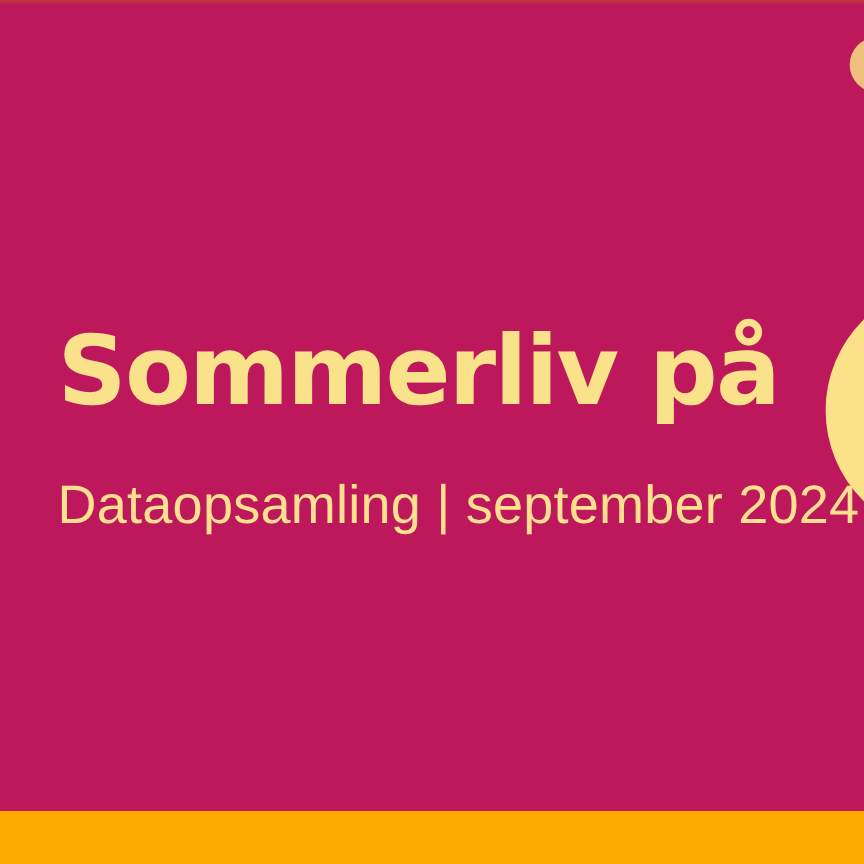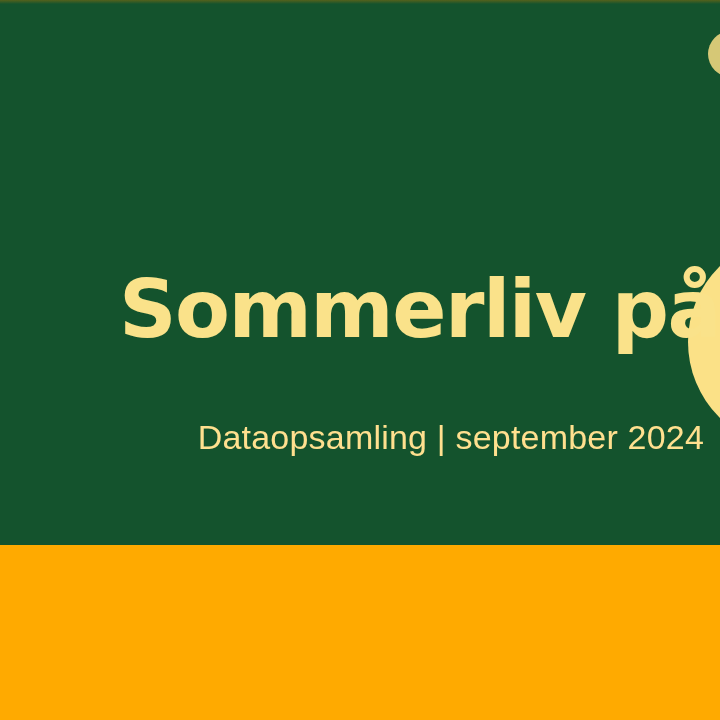--- a/index.html
+++ b/index.html
@@ -5,25 +5,24 @@
 <style>
   html, body {
     margin: 0;
     padding: 0;
     background: #ffaa00;
   }
 
   #slide {
     position: relative;
     width: 720px;
-    height: 545px;
+    height: 676px;
     overflow: hidden;
-    background: #14532d;
+    background: #be185d;
     font-family: "Liberation Sans", sans-serif;
-    text-align: right;
     -webkit-font-smoothing: antialiased;
   }
 
   
   .top-edge-band {
     position: absolute;
     top: 0;
     left: 0;
     width: 720px;
     height: 4px;
@@ -76,26 +75,26 @@
     line-height: 96px;
     letter-spacing: -1.5px;
     white-space: nowrap;
   }
 
   .headline-line {
     display: block;
   }
 
   .subtitle {
-    margin: 16px;
+    margin: 0;
     padding-top: 42px;
     color: #ffe08f;
     font-family: "Liberation Sans", sans-serif;
     font-weight: 400;
-    font-size: 34px;
+    font-size: 45px;
     line-height: 42px;
     letter-spacing: 0.2px;
     white-space: nowrap;
   }
 </style>
 </head>
 <body>
 
 <div id="slide">
 

